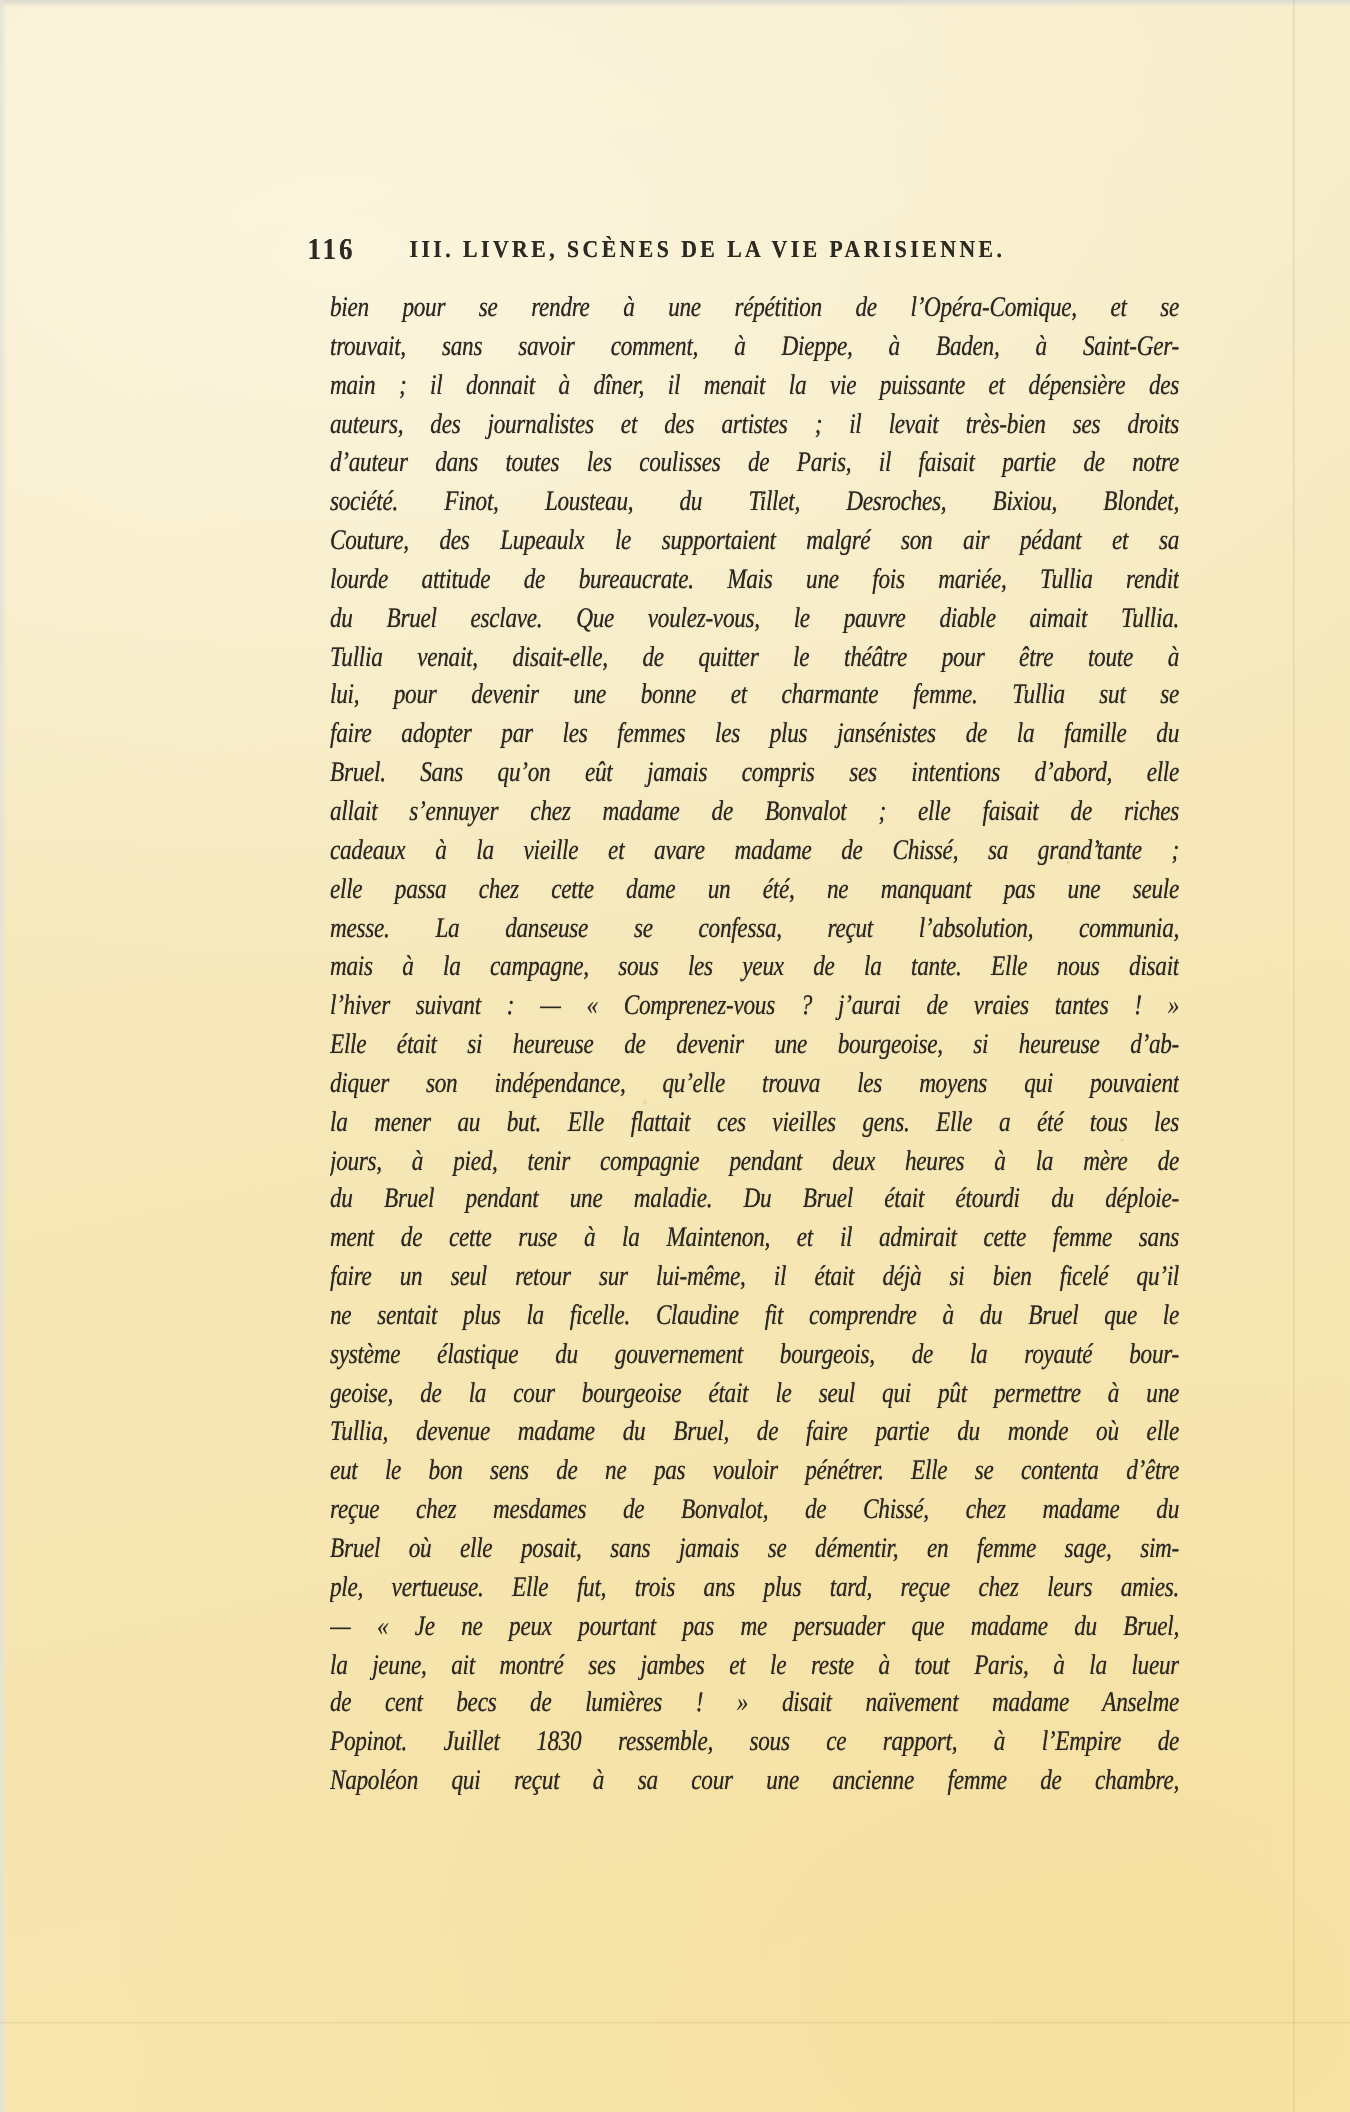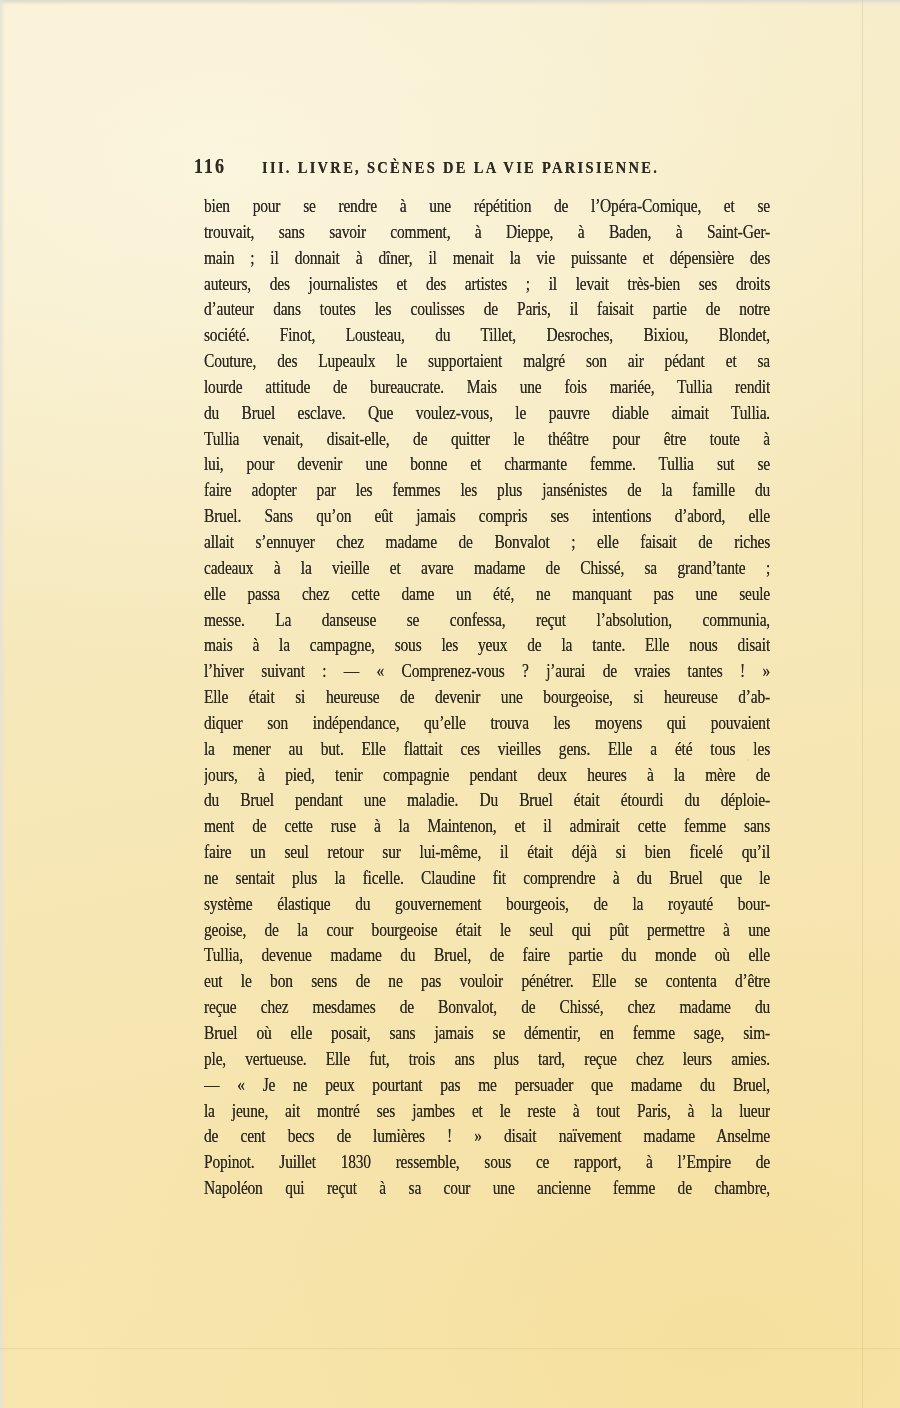--- a/index.html
+++ b/index.html
@@ -32,43 +32,44 @@
   }
   .page-edge-right {
     position: absolute; top: 0; bottom: 0; left: 862px; width: 1px;
     background: rgba(170,145,95,0.22);
   }
   .crease {
     position: absolute; left: 0; right: 0; top: 1348px; height: 1px;
     background: rgba(170,140,80,0.16);
   }
   .running-header {
-    position: absolute; left: 194px; top: 155px; width: 565px; height: 28px;
+    position: absolute; left: 205px; top: 155px; width: 565px; height: 28px;
     color: #2d2a23;
   }
   .pagenum {
     position: absolute; left: 0; top: 1px;
     font: 700 18px "Liberation Serif", "DejaVu Serif", serif;
     letter-spacing: 2px;
     transform: scaleY(1.12);
     transform-origin: left center;
     text-shadow: 0 0 0.4px rgba(45,42,35,0.7);
   }
   .header-title {
     position: absolute; left: 68px; top: 4px;
     font: 700 14.5px "Liberation Serif", "DejaVu Serif", serif;
     letter-spacing: 2.3px;
     white-space: nowrap;
     transform: scaleY(1.12);
     transform-origin: left center;
     text-shadow: 0 0 0.4px rgba(45,42,35,0.7);
   }
   .text-block {
-    position: absolute; left: 204px; top: 193px; width: 566px;
+    position: absolute; left: 220px; top: 193px; width: 566px;
     color: #2c2821;
+    font-style: italic;
   }
   .text-line {
     height: 25.85px;
     line-height: 25.85px;
     overflow: hidden;
     font-family: "Liberation Serif", "DejaVu Serif", serif;
     font-size: 15.5px;
     letter-spacing: -0.2px;
     text-align: justify;
     text-align-last: justify;

